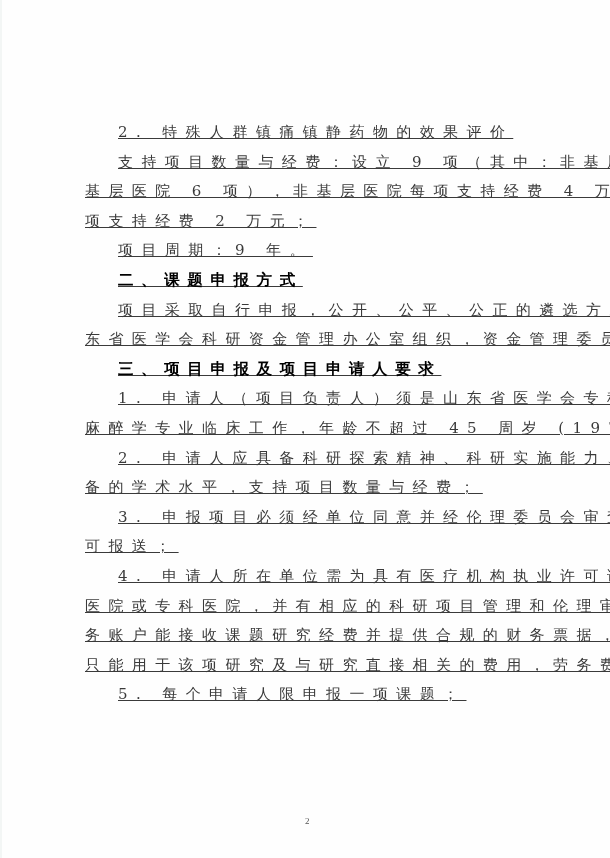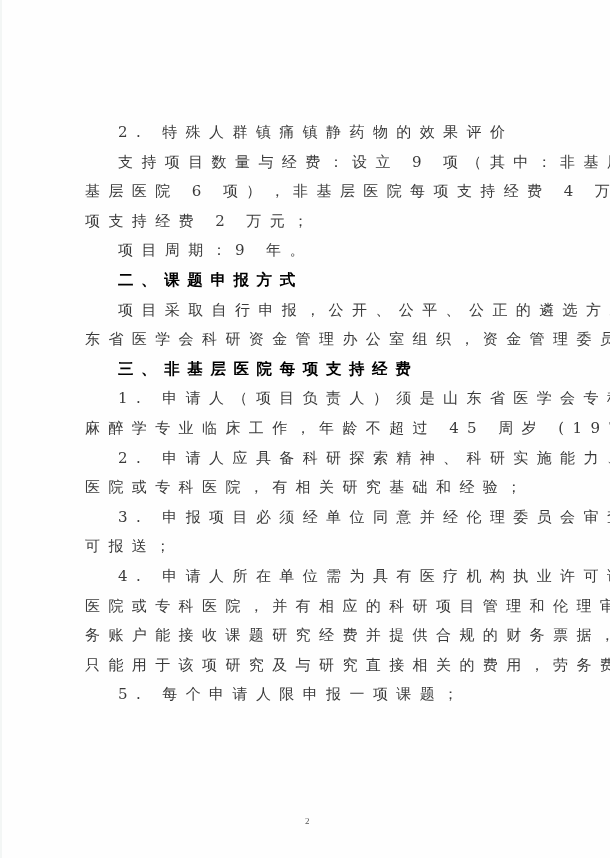--- a/index.html
+++ b/index.html
@@ -21,20 +21,21 @@
     width: 610px; height: 858px;
     background: #fefefe;
     border-left: 2px solid #f3f6f5;
     box-sizing: border-box;
   }
   .text-block {
     position: absolute;
     left: 83px;
     top: 118px;
     width: 452px;
+    text-decoration: underline;
   }
   .line {
     height: 29.6px;
     line-height: 29.6px;
     font-size: 15px;
     letter-spacing: 8.4px;
     white-space: nowrap;
     overflow: visible;
   }
   .indent { padding-left: 33px; }
@@ -60,25 +61,25 @@
 <div class="page">
   <div class="text-block">
     <div class="line indent">2. 特殊人群镇痛镇静药物的效果评价</div>
     <div class="line indent">支持项目数量与经费：设立 9 项（其中：非基层医院 3 项，</div>
     <div class="line">基层医院 6 项），非基层医院每项支持经费 4 万元，基层医院每</div>
     <div class="line">项支持经费 2 万元；</div>
     <div class="line indent">项目周期：9 年。</div>
     <div class="line indent heading">二、课题申报方式</div>
     <div class="line indent">项目采取自行申报，公开、公平、公正的遴选方式产生。由山</div>
     <div class="line">东省医学会科研资金管理办公室组织，资金管理委员会监督评审。</div>
-    <div class="line indent heading">三、非基层医院每项支持经费</div>
+    <div class="line indent heading">三、项目申报及项目申请人要求</div>
     <div class="line indent">1. 申请人（项目负责人）须是山东省医学会专科会员，从事</div>
     <div class="line">麻醉学专业临床工作，年龄不超过 45 周岁 (1976 年 1 月 1 日以</div>
     <div class="line indent">2. 申请人应具备科研探索精神、科研实施能力、完成项目必</div>
-    <div class="line">医院或专科医院，有相关研究基础和经验；</div>
+    <div class="line">备的学术水平，支持项目数量与经费；</div>
     <div class="line indent">3. 申报项目必须经单位同意并经伦理委员会审查通过后方</div>
     <div class="line">可报送；</div>
     <div class="line indent">4. 申请人所在单位需为具有医疗机构执业许可证的综合性</div>
     <div class="line">医院或专科医院，并有相应的科研项目管理和伦理审查制度，财</div>
     <div class="line">务账户能接收课题研究经费并提供合规的财务票据，申请的费用</div>
     <div class="line">只能用于该项研究及与研究直接相关的费用，劳务费用与差旅费</div>
     <div class="line indent">5. 每个申请人限申报一项课题；</div>
   </div>
   <div class="page-number">2</div>
 </div>

